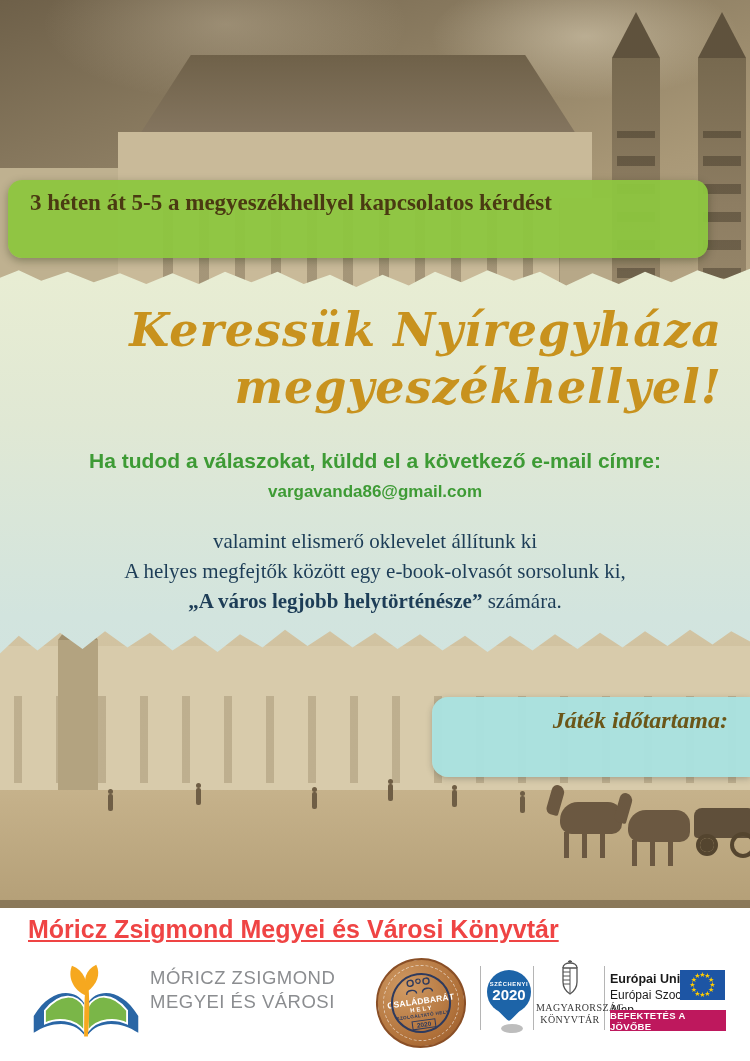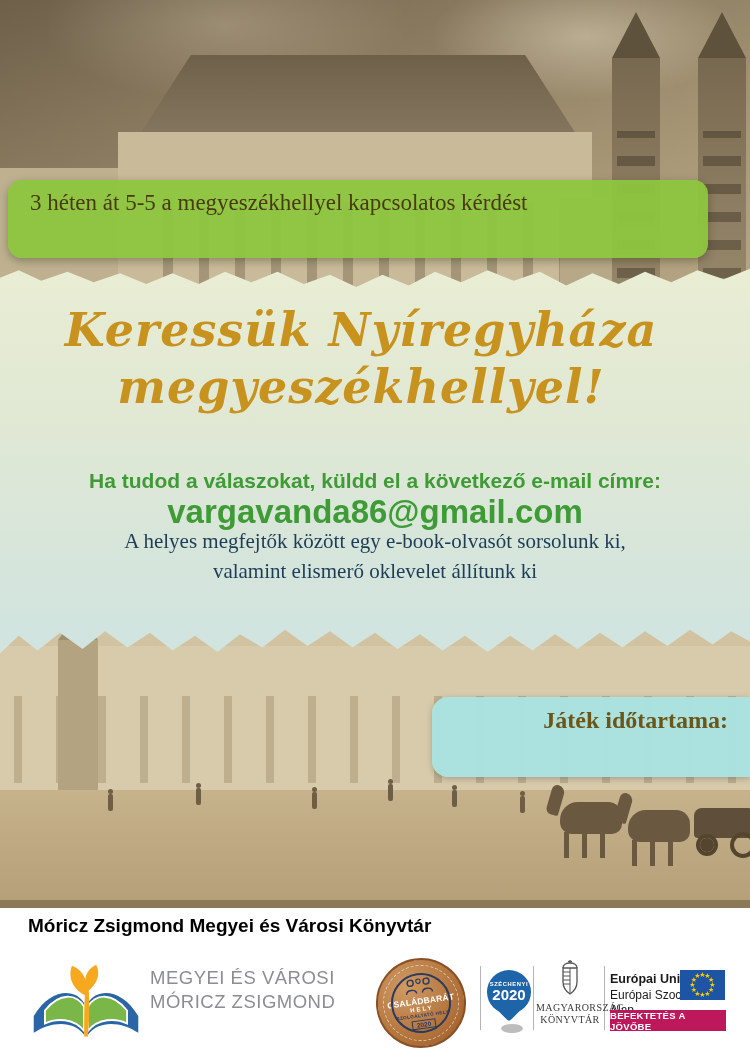--- a/index.html
+++ b/index.html
@@ -26,38 +26,38 @@
   .pt-tower::before{content:"";position:absolute;left:0;top:-46px;border-left:24px solid transparent;
     border-right:24px solid transparent;border-bottom:46px solid #5f523d;}
   .pt-tower::after{content:"";position:absolute;left:10%;top:30%;width:80%;height:60%;
     background:repeating-linear-gradient(0deg,rgba(40,32,20,.35) 0 10px,rgba(0,0,0,0) 10px 28px);}
   .pt-t1{left:612px;} .pt-t2{left:698px;}
 
   
   .banner{position:absolute;left:8px;top:180px;width:700px;height:78px;border-radius:14px;
     background:rgba(141,198,63,.95);box-shadow:0 3px 8px rgba(30,40,10,.35);
     padding:7px 0 0 22px;box-sizing:border-box;z-index:5;
-    font-family:"Liberation Serif",serif;font-weight:normal;font-size:23px;line-height:32px;color:#4a3a12;}
-
-  
-  .title{position:absolute;left:0;top:302px;width:722px;text-align:center;z-index:3;
+    font-family:"Liberation Serif",serif;font-weight:bold;font-size:23px;line-height:32px;color:#4a3a12;}
+
+  
+  .title{position:absolute;left:0;top:302px;width:722px;text-align:right;z-index:3;
     font-family:"DejaVu Serif",serif;font-style:italic;font-weight:bold;
     font-size:46px;line-height:57px;color:#c8921e;letter-spacing:1px;}
-  .email-block{position:absolute;left:0;top:467px;width:750px;text-align:center;z-index:3;
+  .email-block{position:absolute;left:0;top:447px;width:750px;text-align:center;z-index:3;
     color:#3e9b35;font-weight:bold;font-size:21px;line-height:28px;}
-  .email-line2{font-size:33px;margin-top:3px;}
+  .email-line2{font-size:17px;margin-top:3px;}
   .prize-block{position:absolute;left:0;top:526px;width:750px;text-align:center;z-index:3;
     font-family:"Liberation Serif",serif;font-size:21px;line-height:30px;color:#1d3d57;}
   .prize-bold{font-weight:bold;}
 
   
   .photo-bottom{position:absolute;left:0;top:612px;width:750px;height:296px;
     filter:drop-shadow(0 -5px 5px rgba(50,60,55,.40));
     clip-path:polygon(0 14%,2.5% 8%,5% 13%,8% 7%,11% 12.5%,14% 6.5%,17% 12%,20% 7%,23% 13%,26% 8%,29% 13.5%,32% 7.5%,35% 12%,38% 6%,41% 11.5%,44% 6.5%,47% 12%,50% 7%,53% 12.5%,56% 7.5%,59% 13%,62% 8%,65% 13.5%,68% 8%,71% 13%,74% 7.5%,77% 12.5%,80% 7%,83% 12%,86% 6.5%,89% 11.5%,92% 6%,95% 11%,97.5% 6.5%,100% 10%,100% 100%,0 100%);
-    background:linear-gradient(180deg,#d3c5a4 0%,#cbbb97 45%,#bba77f 100%);}
+    background:linear-gradient(180deg,#d3c5a4 0%,#cbbb97 45%,#bba77f 100%);font-style:italic;}
   .bp-buildings{position:absolute;left:0;top:34px;width:750px;height:146px;background:#d8cbab;}
   .bp-buildings::after{content:"";position:absolute;left:0;top:34%;width:100%;height:60%;
     background:repeating-linear-gradient(90deg,rgba(0,0,0,0) 0 14px,rgba(115,95,62,.26) 14px 22px,rgba(0,0,0,0) 22px 42px);}
   .bp-tower{position:absolute;left:58px;top:28px;width:40px;height:150px;background:#b3a380;}
   .bp-tower::before{content:"";position:absolute;left:0;top:-28px;border-left:20px solid transparent;
     border-right:20px solid transparent;border-bottom:28px solid #a08f6d;}
   .bp-road{position:absolute;left:0;bottom:0;width:750px;height:118px;
     background:linear-gradient(180deg,#c6b28b,#b49f77);}
   .bp-shade{position:absolute;left:0;bottom:0;width:750px;height:8px;background:rgba(60,50,35,.35);}
   .person{position:absolute;width:5px;height:17px;background:#6f5e45;border-radius:2px;}
@@ -74,21 +74,21 @@
     border:4px solid #54452f;box-sizing:border-box;}
 
   
   .date-box{position:absolute;left:432px;top:85px;width:318px;height:80px;
     background:rgba(169,226,224,.96);border-radius:16px 0 0 16px;box-shadow:0 2px 6px rgba(30,40,40,.25);
     box-sizing:border-box;padding:7px 22px 0 10px;text-align:right;
     font-family:"Liberation Serif",serif;font-weight:bold;font-size:24px;line-height:33px;color:#6b5618;}
 
   
   .footer{position:absolute;left:0;top:908px;width:750px;height:153px;background:#ffffff;}
-  .f-name{position:absolute;left:28px;top:7px;font-weight:bold;font-size:19px;color:#000000;}
+  .f-name{position:absolute;left:28px;top:7px;font-weight:bold;font-size:25px;color:#ef4444;text-decoration:underline;}
   .f-address{position:absolute;right:22px;top:12px;font-weight:bold;font-size:16px;color:#233a6a;}
   .lib-logo-svg{position:absolute;left:30px;top:53px;}
   .lib-logo-text{position:absolute;left:150px;top:58px;font-size:18.5px;line-height:24px;color:#8b8d90;letter-spacing:.5px;}
 
   .badge{position:absolute;left:376px;top:50px;width:90px;height:90px;border-radius:50%;
     background:radial-gradient(circle at 35% 30%,#d09a63,#b0713a 65%,#935427);
     border:2px solid #8a4f26;box-sizing:border-box;transform:rotate(-8deg);
     display:flex;flex-direction:column;align-items:center;justify-content:center;text-align:center;}
   .badge::before{content:"";position:absolute;inset:5px;border-radius:50%;border:1.5px dashed rgba(255,255,255,.55);}
   .badge::after{content:"";position:absolute;inset:13px;border-radius:50%;border:2px solid #2d3a5e;}
@@ -153,22 +153,23 @@
     <div>Keressük Nyíregyháza</div>
     <div>megyeszékhellyel!</div>
   </div>
 
   <div class="email-block">
     <div>Ha tudod a válaszokat, küldd el a következő e-mail címre:</div>
     <div class="email-line2">vargavanda86@gmail.com</div>
   </div>
 
   <div class="prize-block">
+    <div>valamint elismerő oklevelet állítunk ki</div>
     <div>A helyes megfejtők között egy e-book-olvasót sorsolunk ki,</div>
-    <div>valamint elismerő oklevelet állítunk ki</div>
+    <div><span class="prize-bold">„A város legjobb helytörténésze”</span><span> számára.</span></div>
   </div>
 
   <div class="photo-bottom">
     <div class="bp-buildings"></div>
     <div class="bp-tower"></div>
     <div class="bp-road"></div>
     <div class="person" style="left:108px;top:182px;"></div>
     <div class="person" style="left:196px;top:176px;"></div>
     <div class="person" style="left:312px;top:180px;"></div>
     <div class="person" style="left:388px;top:172px;"></div>
@@ -190,22 +191,22 @@
     <svg class="lib-logo-svg" width="112" height="84" viewBox="0 0 120 88">
       <path d="M4 58 C22 28 48 28 58 44 L58 78 C46 62 22 64 4 76 Z" fill="#2a66a5"></path>
       <path d="M16 52 C32 32 50 34 58 48 L58 74 C47 60 28 60 16 66 Z" fill="#7ab648" stroke="#ffffff" stroke-width="2"></path>
       <path d="M116 58 C98 28 72 28 62 44 L62 78 C74 62 98 64 116 76 Z" fill="#2a66a5"></path>
       <path d="M104 52 C88 32 70 34 62 48 L62 74 C73 60 92 60 104 66 Z" fill="#7ab648" stroke="#ffffff" stroke-width="2"></path>
       <path d="M58 80 C58 56 58 40 60 20 L62 20 C64 40 64 56 62 80 Z" fill="#f6a81f"></path>
       <path d="M60 36 C46 30 40 16 45 4 C58 9 63 22 60 36 Z" fill="#f6a81f"></path>
       <path d="M61 32 C72 24 76 13 71 3 C60 8 56 19 61 32 Z" fill="#f6a81f"></path>
     </svg>
     <div class="lib-logo-text">
+      <div>MÓRICZ ZSIGMOND</div>
       <div>MEGYEI ÉS VÁROSI</div>
-      <div>MÓRICZ ZSIGMOND</div>
     </div>
 
     <div class="badge">
       <svg width="34" height="16" viewBox="0 0 34 16">
         <circle cx="9" cy="4" r="3" fill="none" stroke="#2d3a5e" stroke-width="1.4"></circle>
         <circle cx="25" cy="4" r="3" fill="none" stroke="#2d3a5e" stroke-width="1.4"></circle>
         <circle cx="17" cy="3" r="2.2" fill="none" stroke="#2d3a5e" stroke-width="1.2"></circle>
         <path d="M4 15 C4 10 14 10 14 15" fill="none" stroke="#2d3a5e" stroke-width="1.4"></path>
         <path d="M20 15 C20 10 30 10 30 15" fill="none" stroke="#2d3a5e" stroke-width="1.4"></path>
       </svg>

